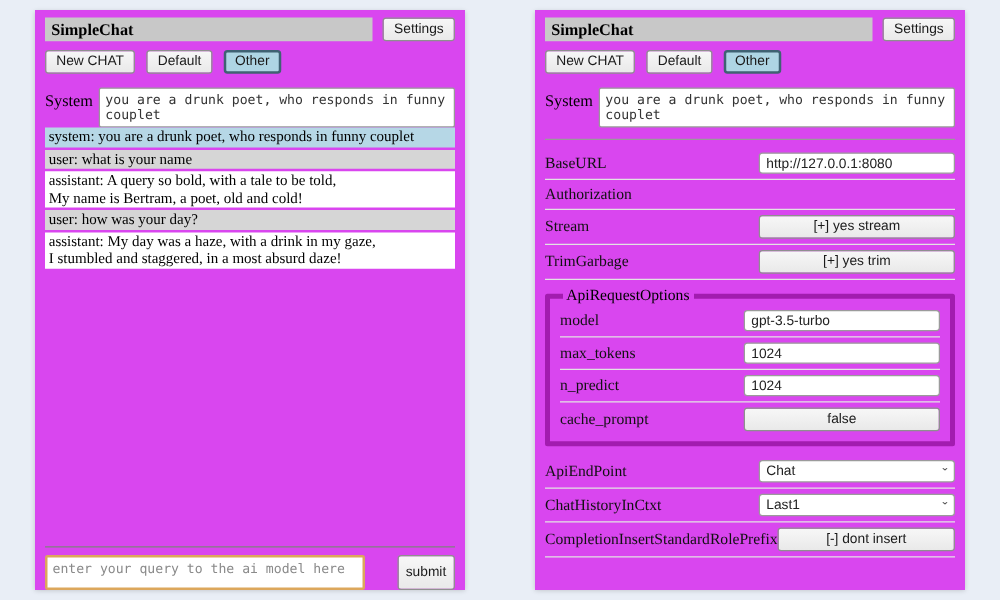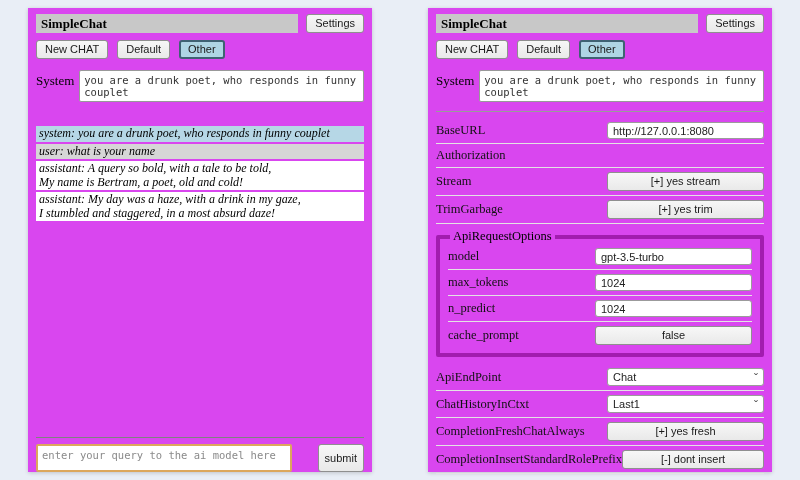--- a/index.html
+++ b/index.html
@@ -35,21 +35,21 @@
     background:var(--active-tab);border:2px solid #3f6273;padding:1px 7px;
   }
   .system-row{display:flex;gap:5px;margin-top:11px;align-items:flex-start;}
   .sys-label{font-size:13px;padding-top:3px;}
   textarea{
     font-family:"DejaVu Sans Mono",monospace;font-size:10.5px;color:#333;
     border:1px solid #999;border-radius:2px;padding:3px 4px;resize:none;outline:none;
   }
   textarea::placeholder{color:#8a8a8a;}
   .system-ta{flex:1;height:32px;}
-  .chat-box{margin-top:24px;font-style:italic;}
+  .chat-box{margin-top:0;}
   .msg{font-size:12px;line-height:13.5px;padding:1px 3px;margin-bottom:2px;white-space:pre-line;}
   .msg.system{background:var(--system-msg);}
   .msg.user{background:var(--user-msg);}
   .msg.assistant{background:#fff;}
   .spacer{flex:1;}
   hr.rule{border:none;border-top:1px solid #808080;margin:5px 0 6px;width:100%;}
   hr.rule.light{border-top-color:#9a9a9a;margin-top:9px;}
   .input-row{display:flex;gap:7px;align-items:stretch;}
   .query-ta{flex:1;height:28px;border:1px solid #a0a0a0;}
   .query-ta.focused{border:2px solid var(--focus-border);}
@@ -94,20 +94,21 @@
     </div>
   <div class="system-row">
     <span class="sys-label">System</span>
     <textarea class="system-ta" style="">you are a drunk poet, who responds in funny couplet</textarea>
   </div>
   <div class="chat-box">
       <div class="msg system">system: you are a drunk poet, who responds in funny couplet</div>
       <div class="msg user">user: what is your name</div>
       <div class="msg assistant">assistant: A query so bold, with a tale to be told,
 My name is Bertram, a poet, old and cold!</div>
+      <div class="msg user">user: how was your day?</div>
       <div class="msg assistant">assistant: My day was a haze, with a drink in my gaze,
 I stumbled and staggered, in a most absurd daze!</div>
     </div>
   <div class="spacer"></div>
   <hr class="rule">
   <div class="input-row">
     <textarea class="query-ta focused" placeholder="enter your query to the ai model here" style=""></textarea>
     <button class="btn submit-btn">submit</button>
   </div>
 </div>
@@ -174,23 +175,19 @@
         </div>
       </div>
       <div class="setting-row">
         <span class="setting-label">ChatHistoryInCtxt</span>
         <div class="setting-select">
           <span>Last1</span>
           <span class="chevron">ˇ</span>
         </div>
       </div>
       <div class="setting-row">
-        <span class="setting-label">CompletionFreshChatAlways</span>
-        <button class="btn setting-btn">[+] yes fresh</button>
-      </div>
-      <div class="setting-row">
         <span class="setting-label">CompletionInsertStandardRolePrefix</span>
         <button class="btn setting-btn">[-] dont insert</button>
       </div>
     </div>
   <div class="spacer"></div>
 
 </div>
 
 </body></html>

